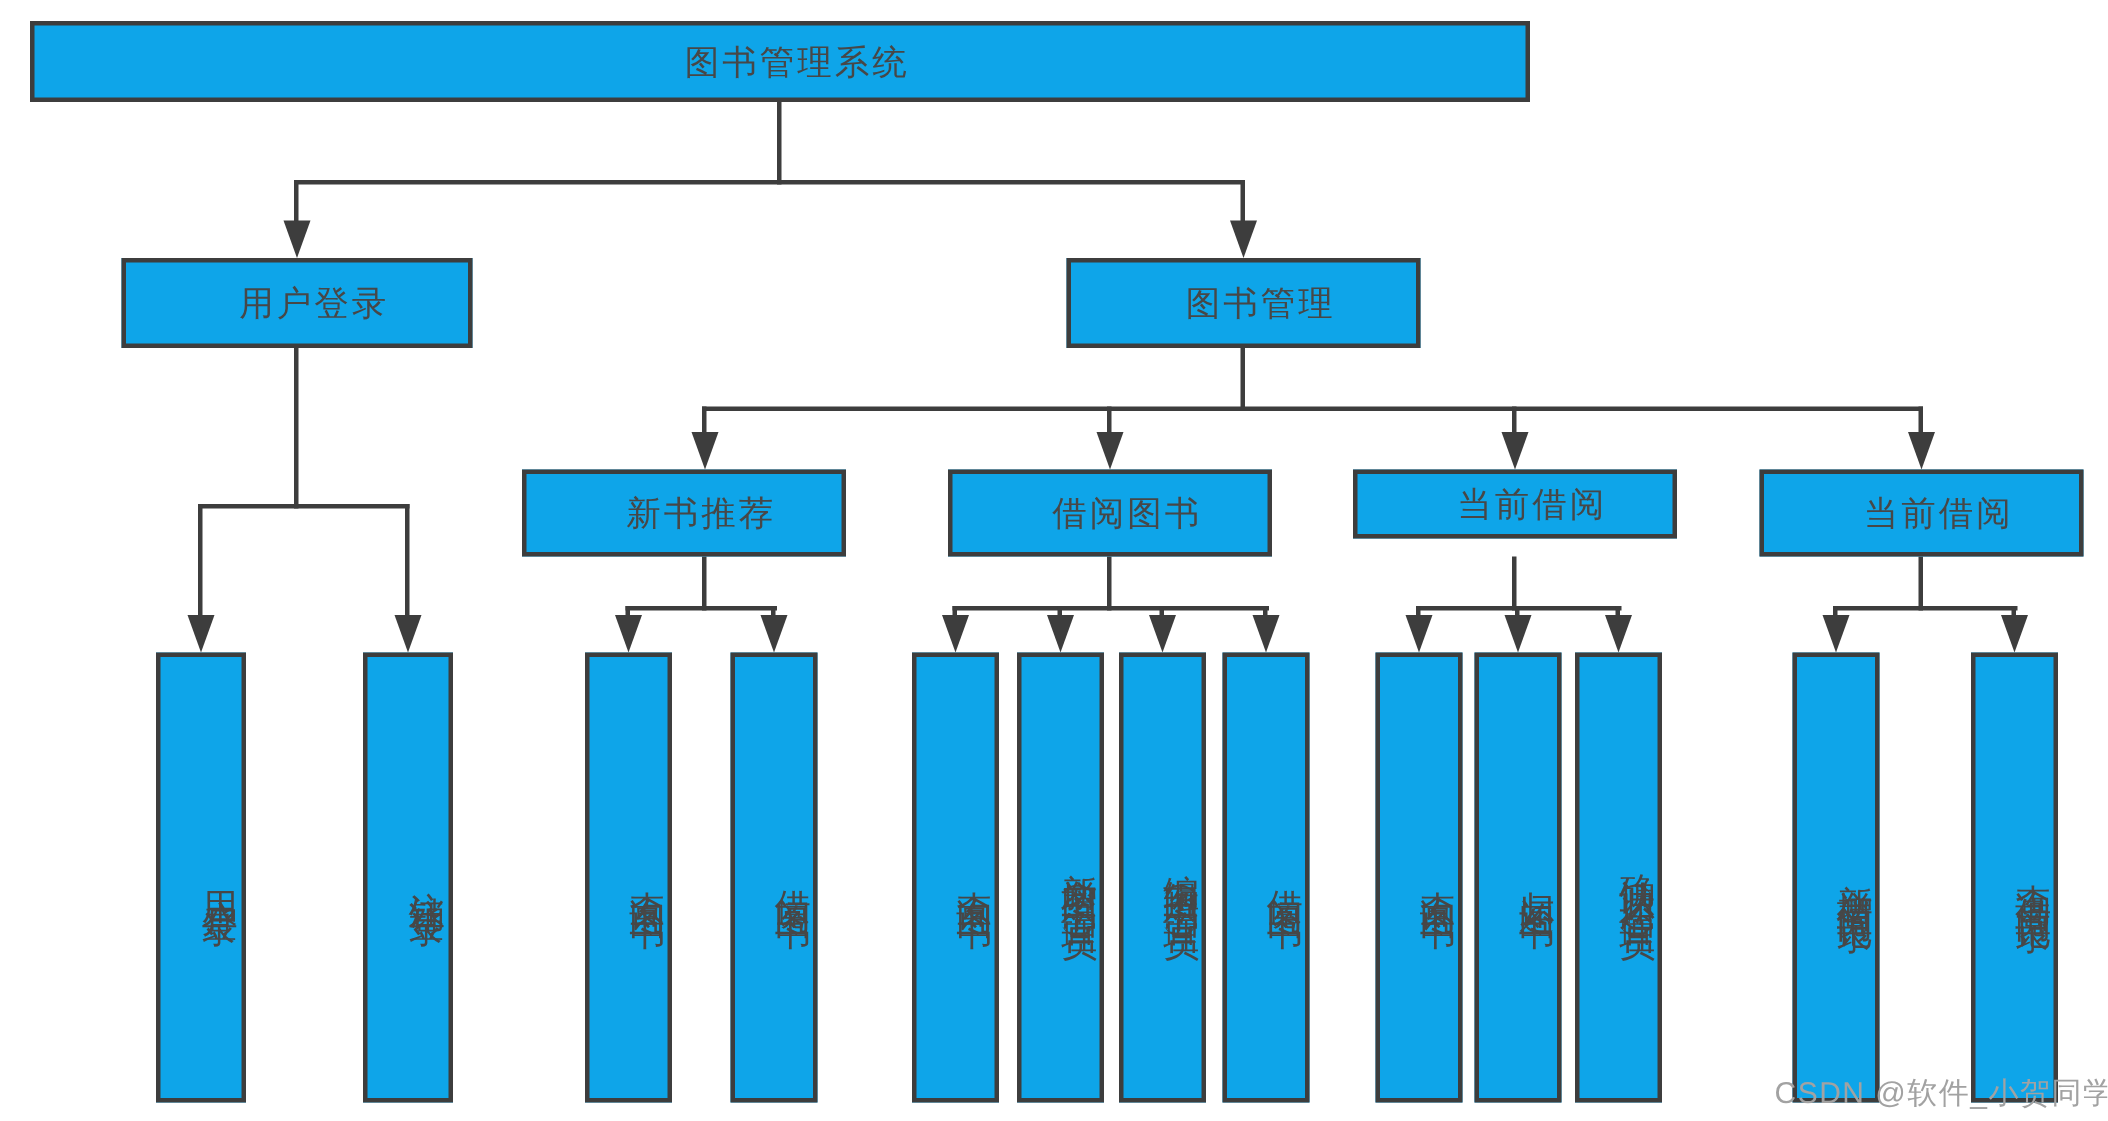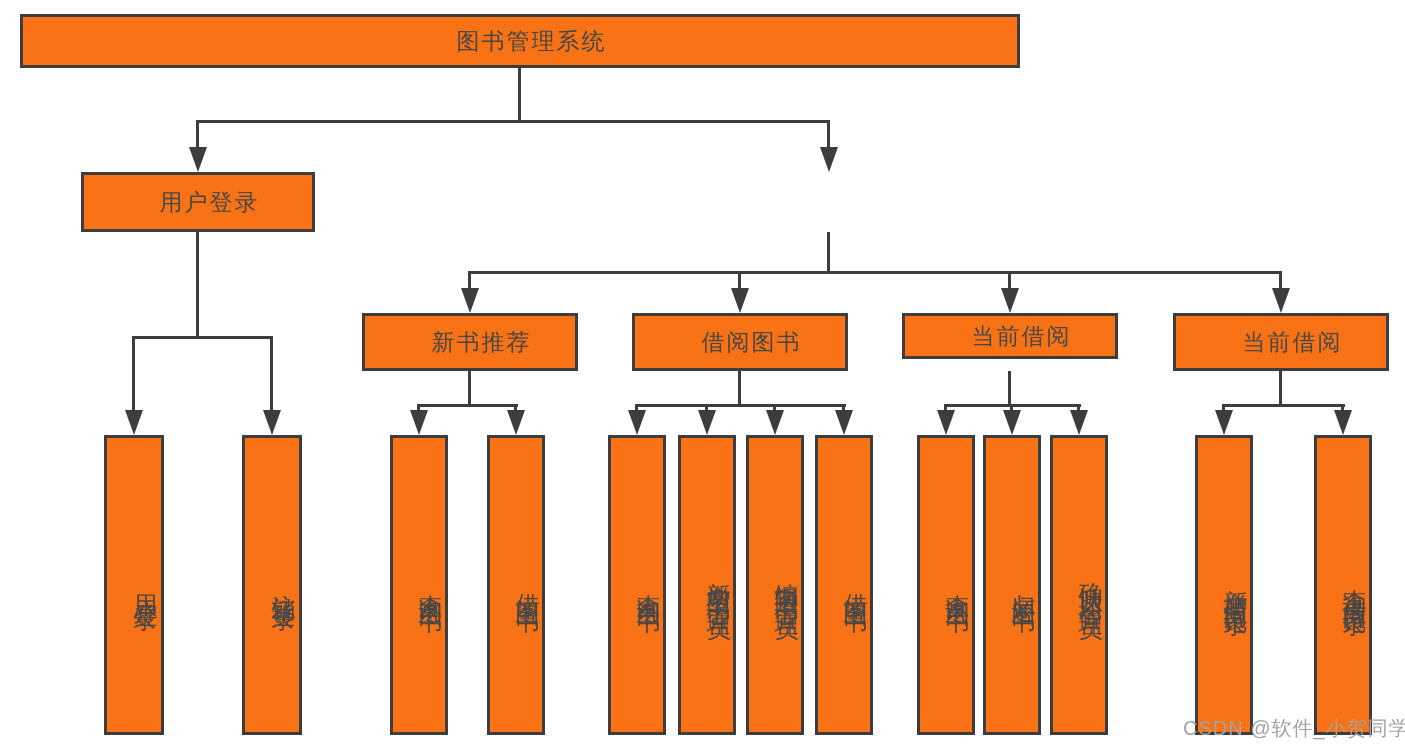--- a/index.html
+++ b/index.html
@@ -2,21 +2,21 @@
 <html><head>
 <meta charset="utf-8">
 <style>
   :root { --stroke:#3d3d3d; --txt:#474747; }
   html,body { margin:0; padding:0; background:#ffffff; }
   .canvas {
     position:relative; width:1405px; height:747px; background:#ffffff;
     overflow:hidden; font-family:"Liberation Sans", sans-serif;
   }
   .node {
-    position:absolute; background:#f97316; border:3px solid var(--stroke);
+    position:absolute; background:#0ea5e9; border:3px solid var(--stroke);
     box-sizing:border-box; color:var(--txt); display:flex;
     align-items:center; justify-content:center; z-index:2;padding-left:23px;
   }
   .hnode { font-size:23px; letter-spacing:2px; white-space:nowrap; }
   .vnode {
     writing-mode:vertical-rl; text-orientation:mixed;
     font-size:24px; letter-spacing:5px; line-height:1;
   }
   .vl { position:absolute; width:3px; background:var(--stroke); z-index:1; }
   .hl { position:absolute; height:3px; background:var(--stroke); z-index:1; }
@@ -38,40 +38,41 @@
   <div class="node hnode" style="left:20px; top:14px; width:1000px; height:54px;">图书管理系统</div>
 
   <div class="vl" style="left:518px; top:68px; height:55px;"></div>
   <div class="hl" style="left:196px; top:120px; width:634px;"></div>
   <div class="vl" style="left:196px; top:120px; height:30px;"></div>
   <div class="arrow" style="left:189px; top:147px;"></div>
   <div class="vl" style="left:827px; top:120px; height:30px;"></div>
   <div class="arrow" style="left:820px; top:147px;"></div>
 
   <div class="node hnode" style="left:81px; top:172px; width:234px; height:60px;">用户登录</div>
+  <div class="node hnode" style="left:711px; top:172px; width:236px; height:60px;">图书管理</div>
 
   <div class="vl" style="left:196px; top:232px; height:107px;"></div>
   <div class="hl" style="left:132px; top:336px; width:141px;"></div>
   <div class="vl" style="left:132px; top:336px; height:76px;"></div>
   <div class="arrow" style="left:125px; top:410px;"></div>
   <div class="vl" style="left:270px; top:336px; height:76px;"></div>
   <div class="arrow" style="left:263px; top:410px;"></div>
 
   <div class="vl" style="left:827px; top:232px; height:42px;"></div>
   <div class="hl" style="left:468px; top:271px; width:814px;"></div>
   <div class="vl" style="left:468px; top:271px; height:20px;"></div>
   <div class="arrow" style="left:461px; top:288px;"></div>
   <div class="vl" style="left:738px; top:271px; height:20px;"></div>
   <div class="arrow" style="left:731px; top:288px;"></div>
   <div class="vl" style="left:1008px; top:271px; height:20px;"></div>
   <div class="arrow" style="left:1001px; top:288px;"></div>
   <div class="vl" style="left:1279px; top:271px; height:20px;"></div>
   <div class="arrow" style="left:1272px; top:288px;"></div>
 
-  <div class="node hnode" style="left:362px; top:313px; width:216px; height:58px;">新书推荐</div>
+  <div class="node hnode" style="left:348px; top:313px; width:216px; height:58px;">新书推荐</div>
   <div class="node hnode" style="left:632px; top:313px; width:216px; height:58px;">借阅图书</div>
   <div class="node hnode" style="left:902px; top:313px; width:216px; height:46px;">当前借阅</div>
   <div class="node hnode" style="left:1173px; top:313px; width:216px; height:58px;">当前借阅</div>
 
   <div class="vl" style="left:468px; top:371px; height:36px;"></div>
   <div class="hl" style="left:417px; top:404px; width:101px;"></div>
   <div class="vl" style="left:417px; top:404px; height:9px;"></div>
   <div class="arrow" style="left:410px; top:410px;"></div>
   <div class="vl" style="left:514px; top:404px; height:9px;"></div>
   <div class="arrow" style="left:507px; top:410px;"></div>

